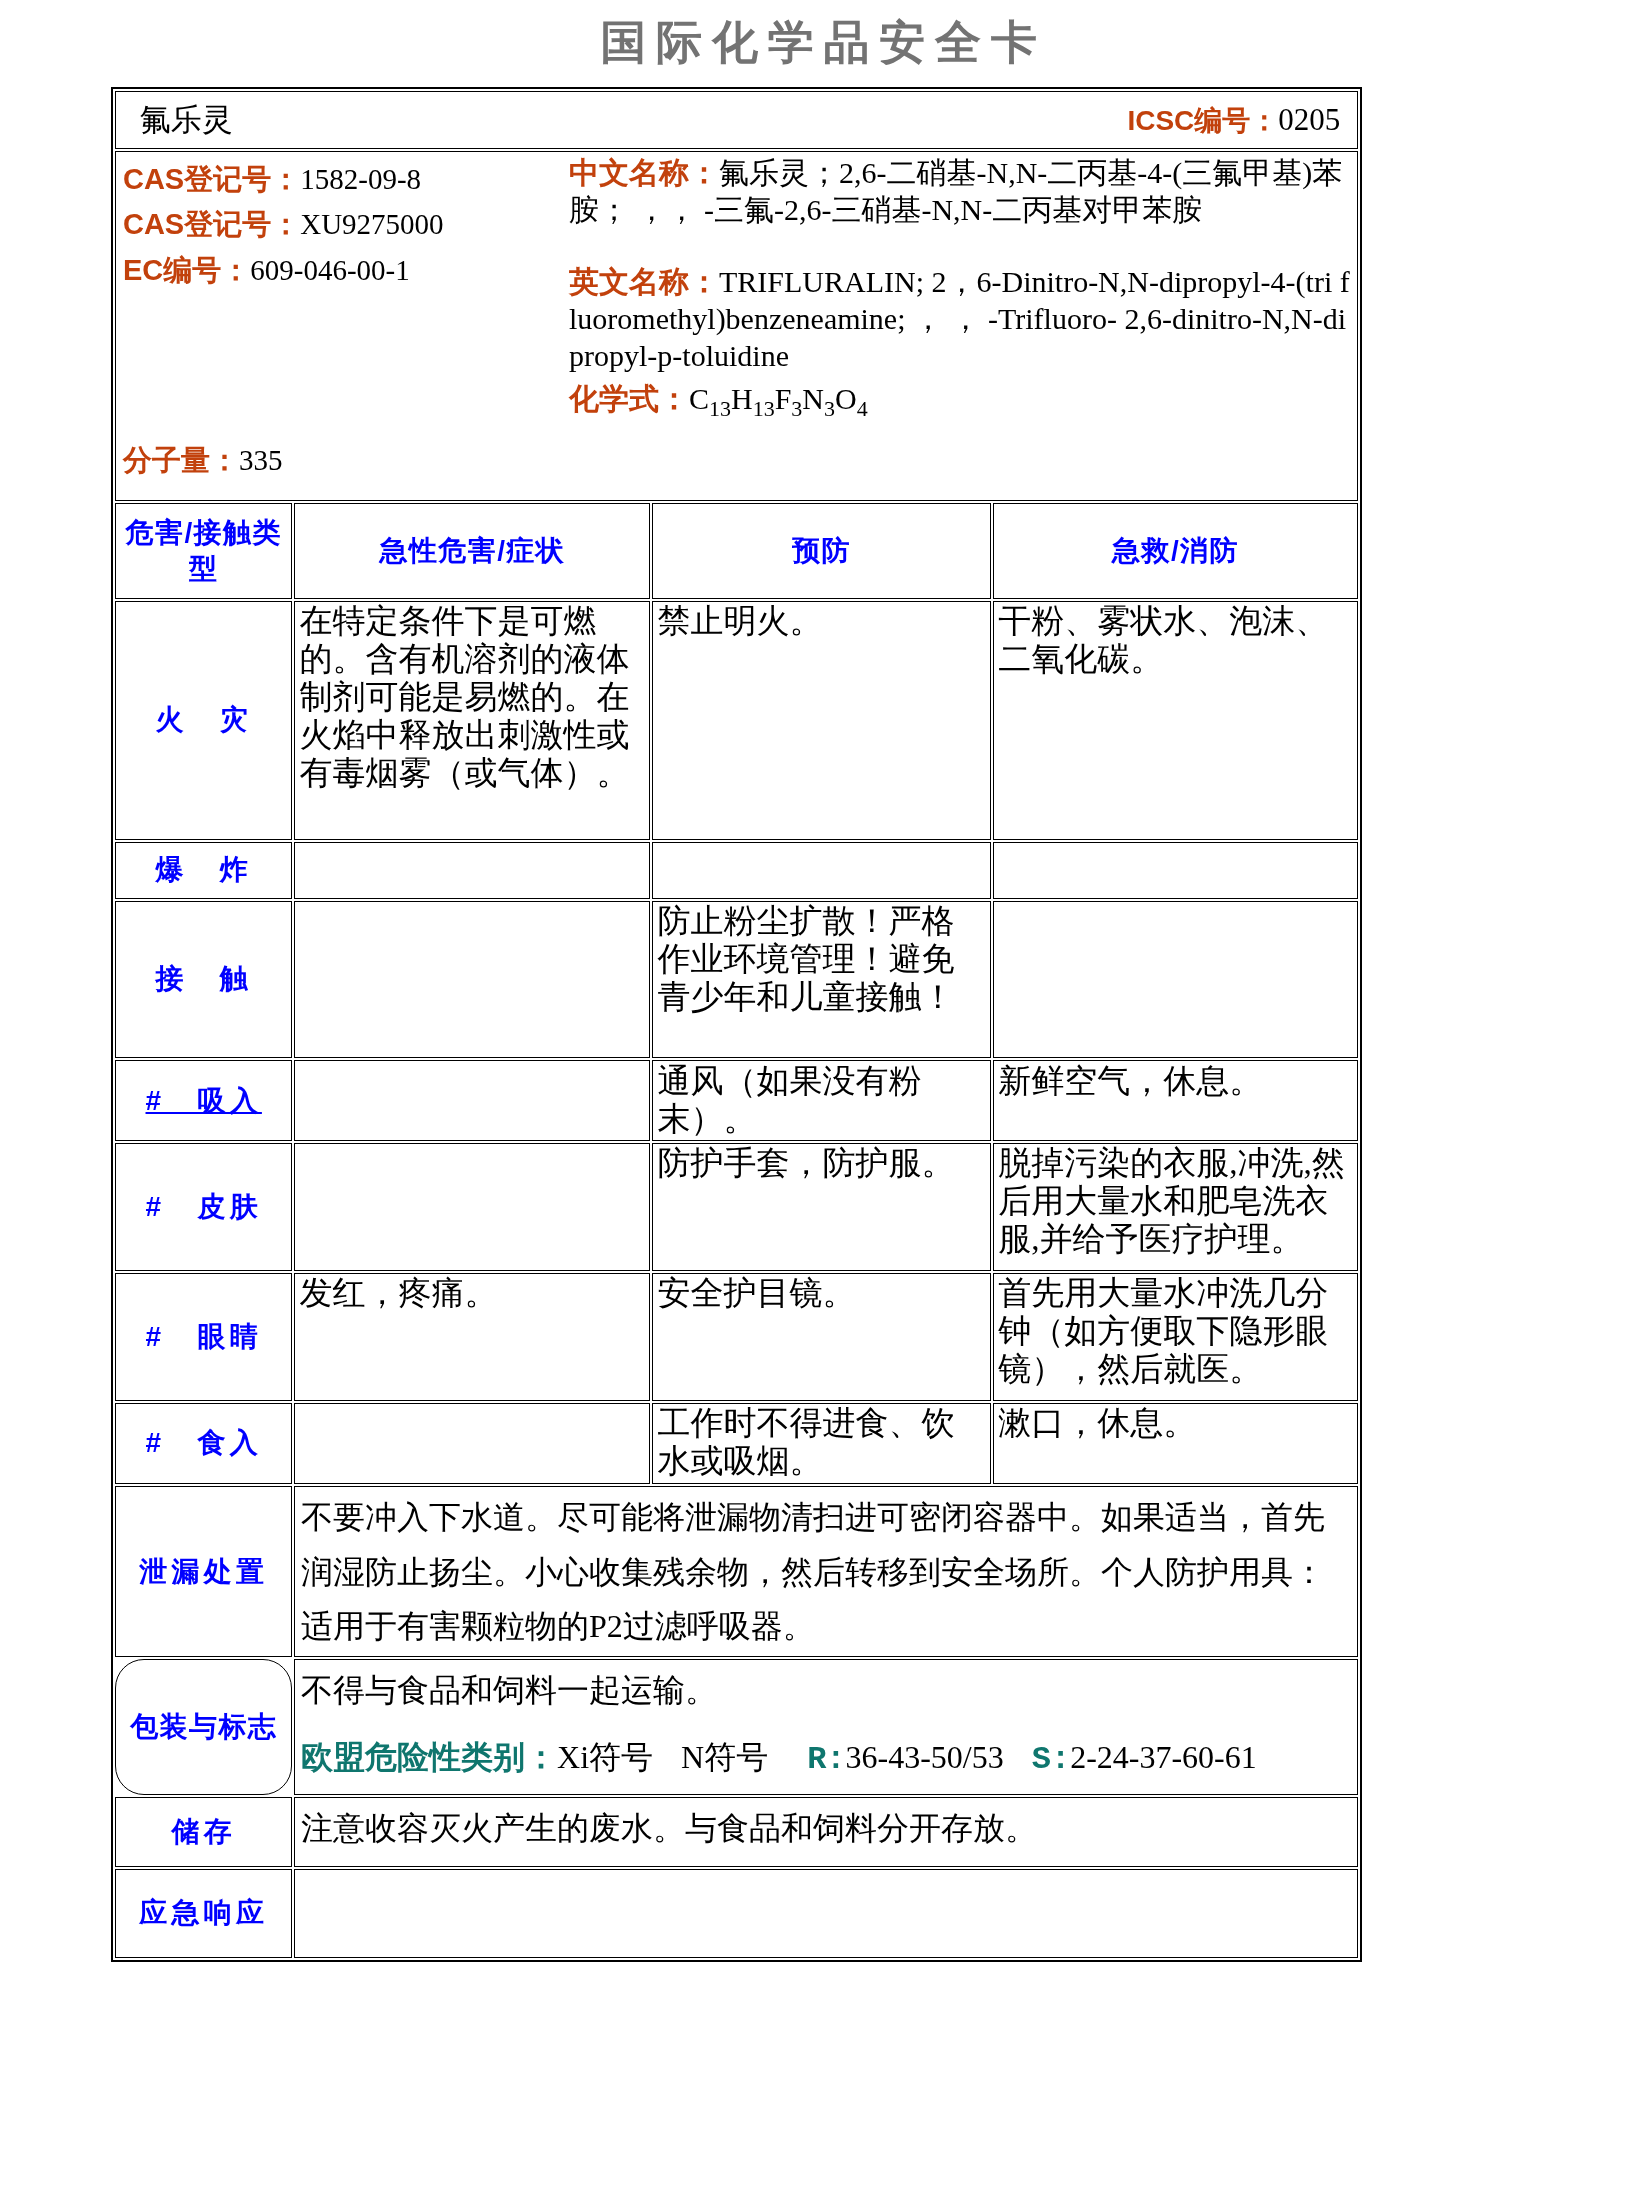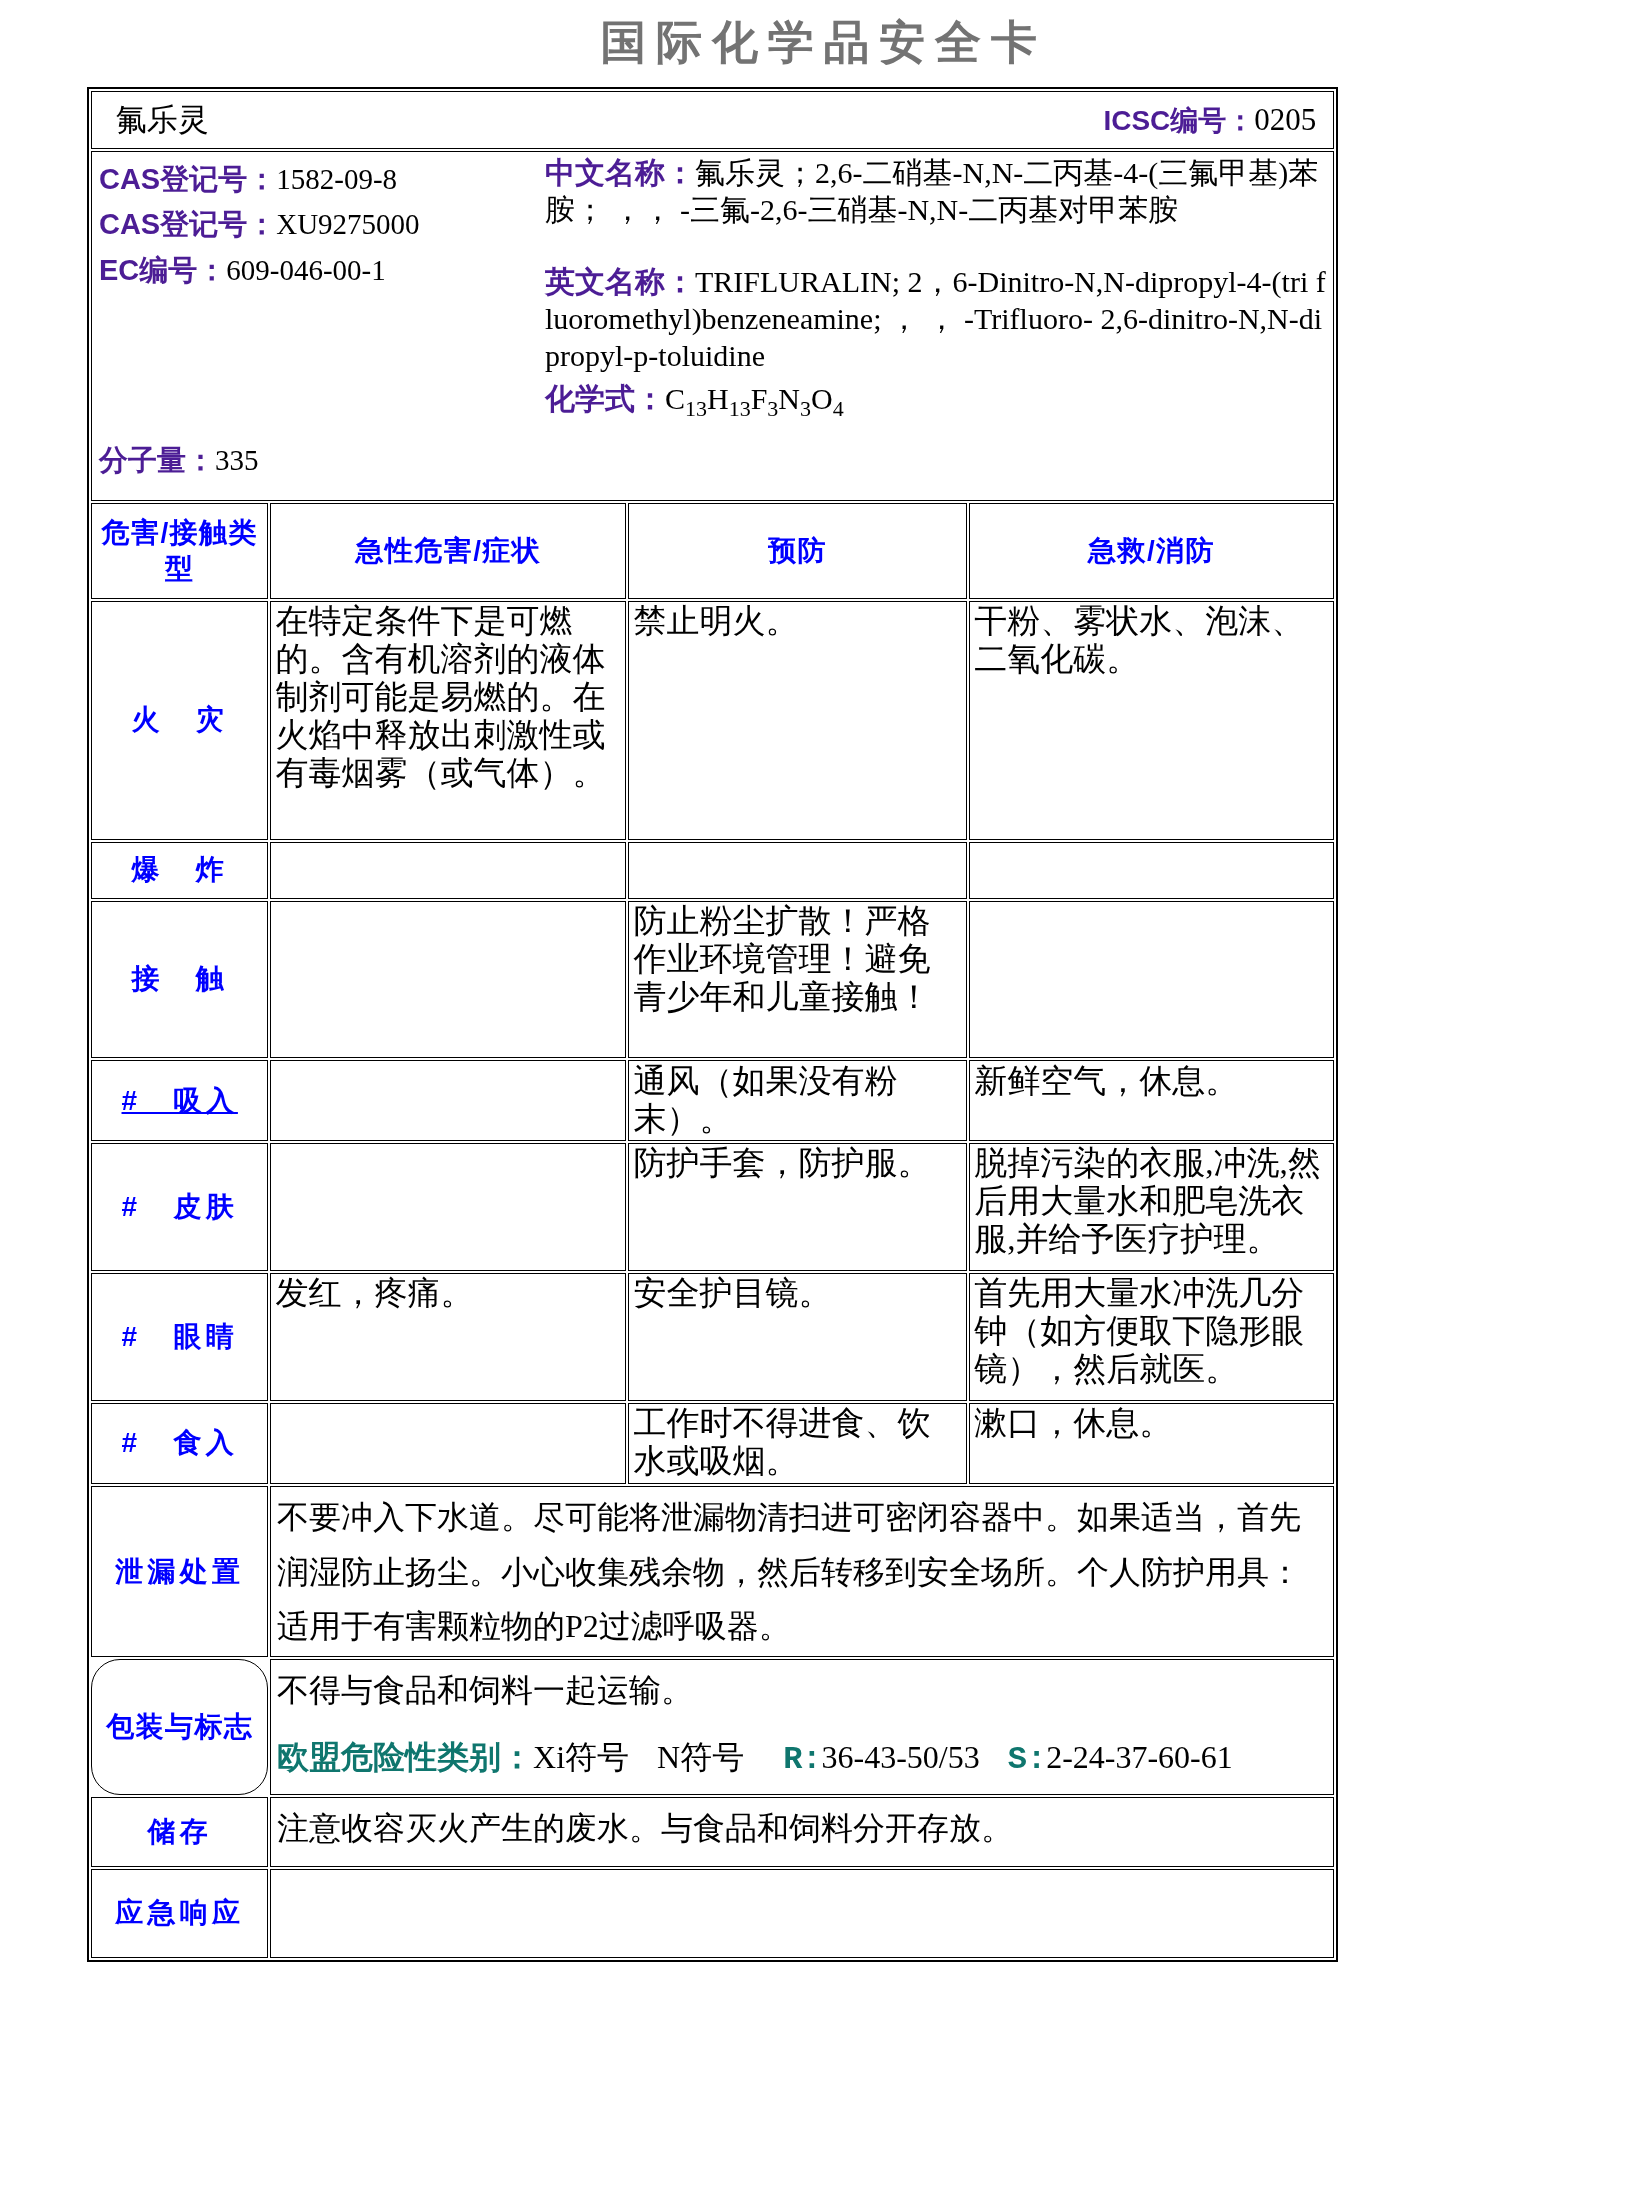--- a/index.html
+++ b/index.html
@@ -1,27 +1,27 @@
 <!DOCTYPE html>
 <html style="font-size:11px"><head>
 <meta charset="utf-8">
 <style>
   html,body{margin:0;padding:0;background:#ffffff;}
   body{width:1647px;height:2205px;position:relative;font-family:"Liberation Serif","DejaVu Serif",serif;color:#000;}
   .page-title{margin:9.8px 0 12.5px 0;text-align:center;font-family:"Liberation Sans","DejaVu Sans",sans-serif;
     font-weight:bold;font-size:46px;line-height:1.4;color:#737373;letter-spacing:9.8px;}
-  .card{margin-left:87px;width:1247px;border:2.8px solid #000;background:#fff;}
+  .card{margin-left:111px;width:1247px;border:2.8px solid #000;background:#fff;}
   table.card-table{width:100%;border-collapse:separate;border-spacing:2.1px;table-layout:fixed;}
   td{border:1.4px solid #000;background:#fff;vertical-align:top;padding:1.4px 4.2px;
      font-size:33px;line-height:1.15;word-break:break-all;}
   
   td.head-cell{height:54px;vertical-align:middle;}
   .head-flex{display:flex;justify-content:space-between;align-items:center;padding:0 12.5px 0 19.5px;}
   .substance{font-size:31px;}
-  .blue-label{font-family:"Liberation Sans","DejaVu Sans",sans-serif;font-weight:bold;color:#4c1d95;}
+  .blue-label{font-family:"Liberation Sans","DejaVu Sans",sans-serif;font-weight:bold;color:#c2410c;}
   .icsc-wrap .blue-label{font-size:28px;}
   .icsc-num{font-size:31px;}
   td.info-cell{height:345px;}
   .info-flex{display:flex;height:334px;}
   .ids{width:446px;flex:none;display:flex;flex-direction:column;justify-content:space-between;padding:2.8px 0 4.2px 2.8px;}
   .id-line{font-size:29px;line-height:1.58;}
   .id-line .blue-label{font-size:29px;}
   .names{flex:1;padding:1.4px 1.4px 0 0;font-size:30px;line-height:1.22;}
   .names .blue-label{font-size:30px;}
   .para-en{margin-top:36px;}

